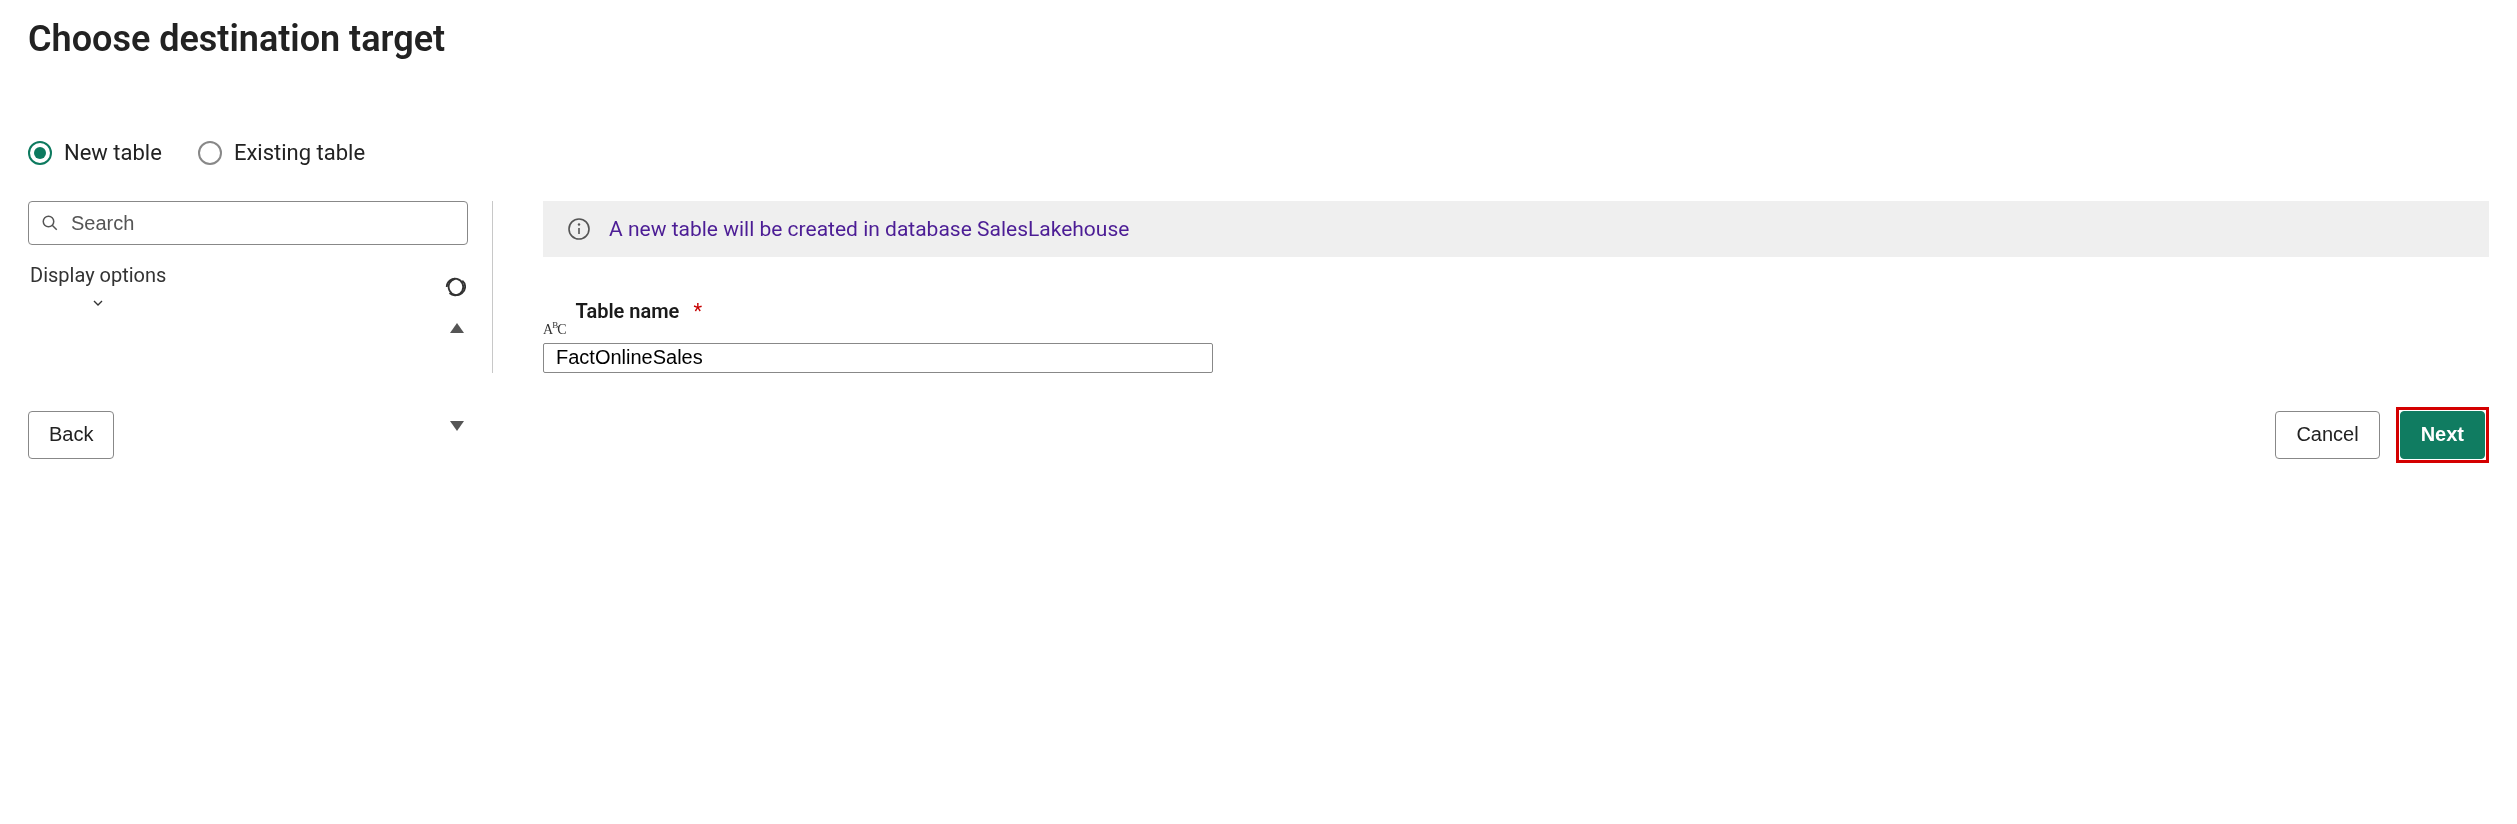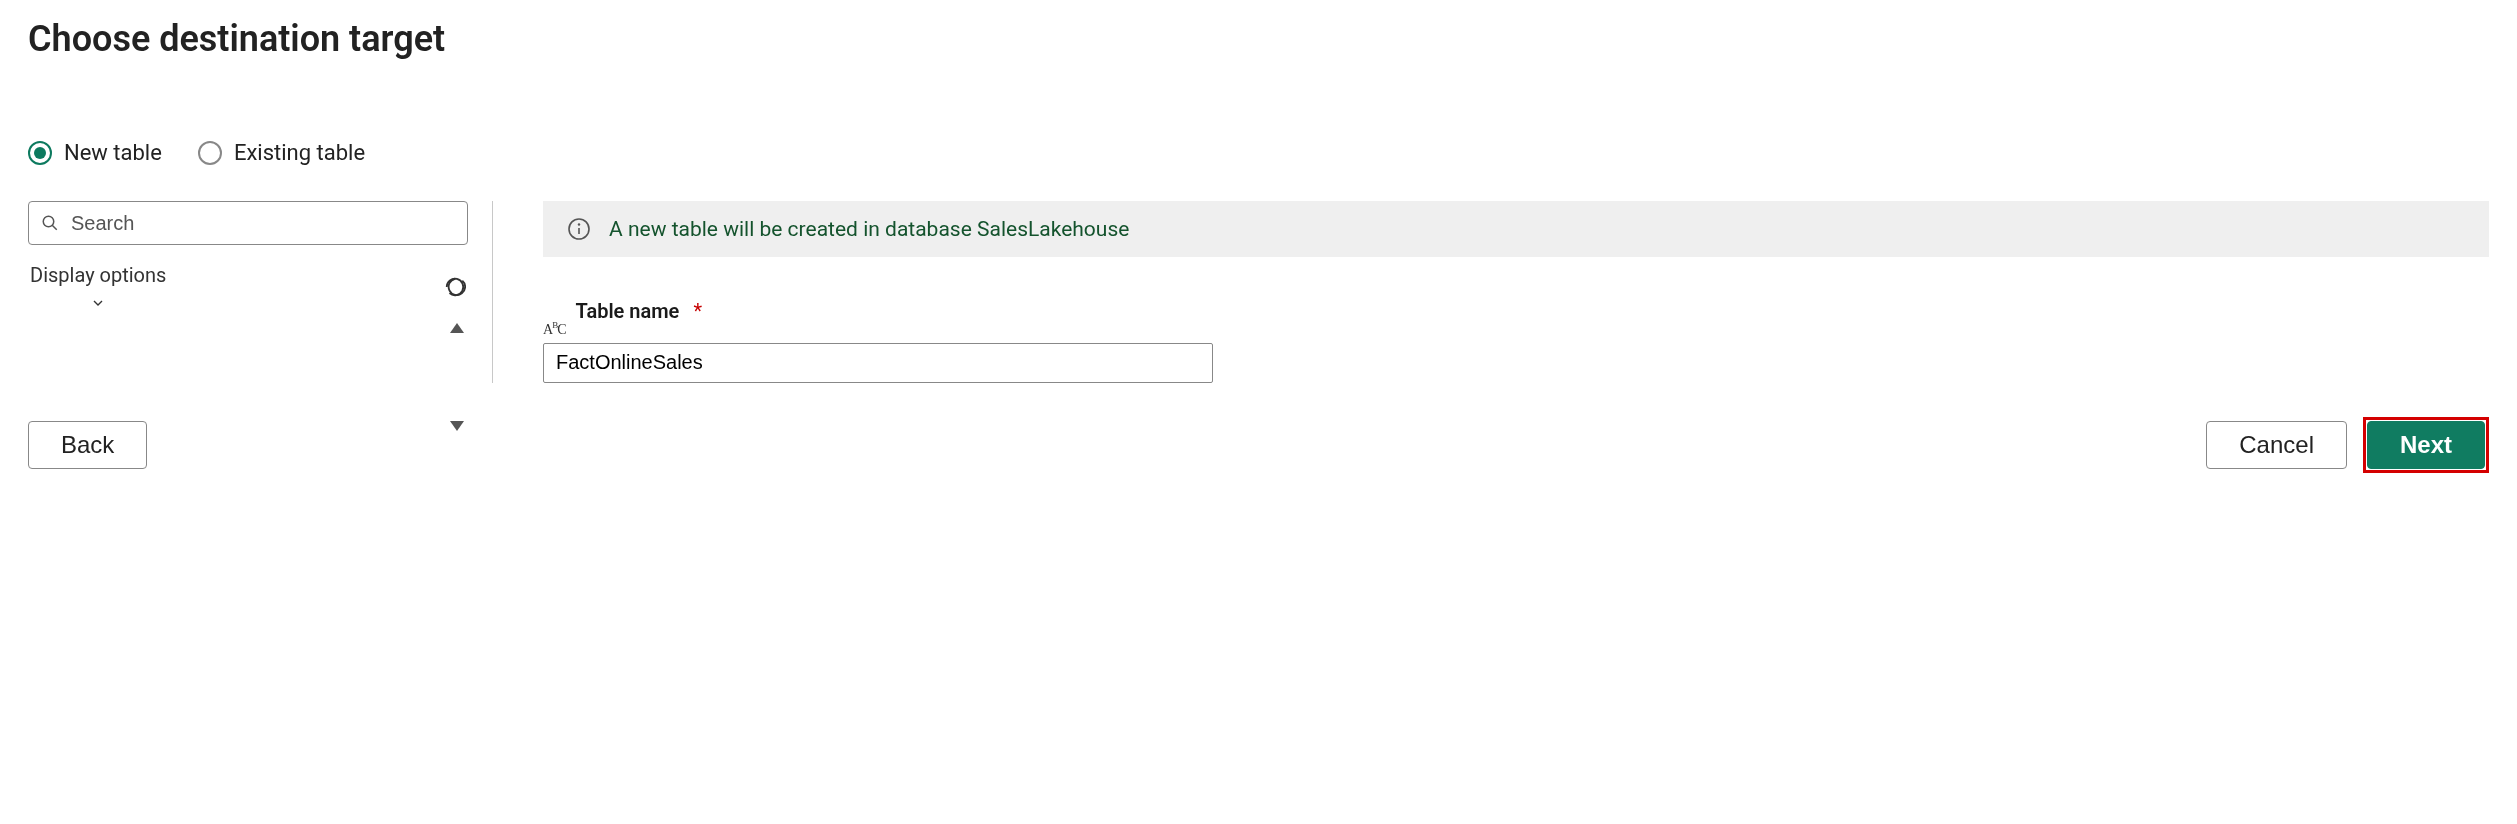--- a/index.html
+++ b/index.html
@@ -141,56 +141,56 @@
     color: #555;
   }
 
   .info-banner {
     background: #efefef;
     display: flex;
     align-items: center;
     gap: 18px;
     padding: 16px 24px;
     font-size: 21px;
-    color: #14532d;
+    color: #4c1d95;
   }
 
   .field-label-row {
     display: flex;
     align-items: center;
     gap: 10px;
     margin-top: 28px;
     font-size: 20px;
   }
   .field-label-row .req { color: #c60000; margin-left: 4px; }
   .abc-icon { font-size: 14px; color: #333; font-family: serif; line-height: 1; letter-spacing: -1px; margin-top: 36px; }
   .abc-icon sup { font-size: 9px; }
 
   .text-input {
     width: 670px;
     max-width: 100%;
-    height: 40px;
+    height: 30px;
     border: 1px solid #888;
     border-radius: 2px;
     padding: 0 12px;
     font-size: 20px;
     margin-top: 6px;
     outline: none;
   }
 
   .footer {
     display: flex;
     align-items: center;
     margin-top: 34px;
     gap: 16px;
   }
   .btn {
     height: 48px;
-    padding: 0 32px;
-    font-size: 24px;
+    padding: 0 20px;
+    font-size: 20px;
     border-radius: 4px;
     cursor: pointer;
     display: inline-flex;
     align-items: center;
     justify-content: center;
     background: #fff;
     border: 1px solid #888;
     color: #222;
   }
   .btn.primary {

